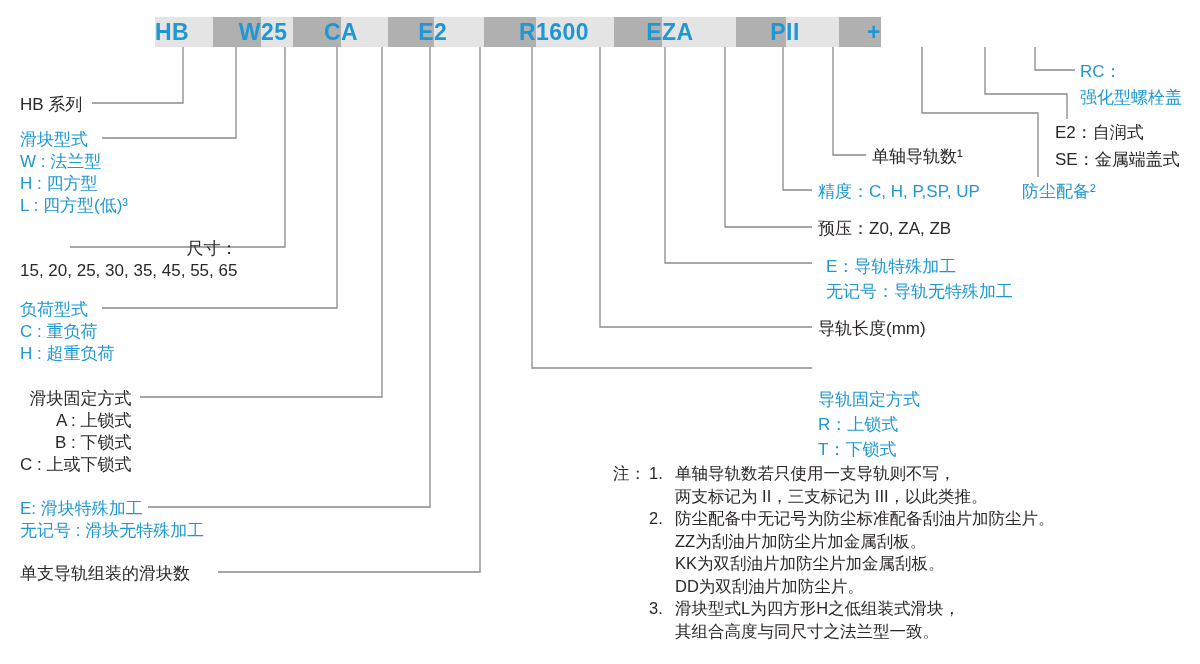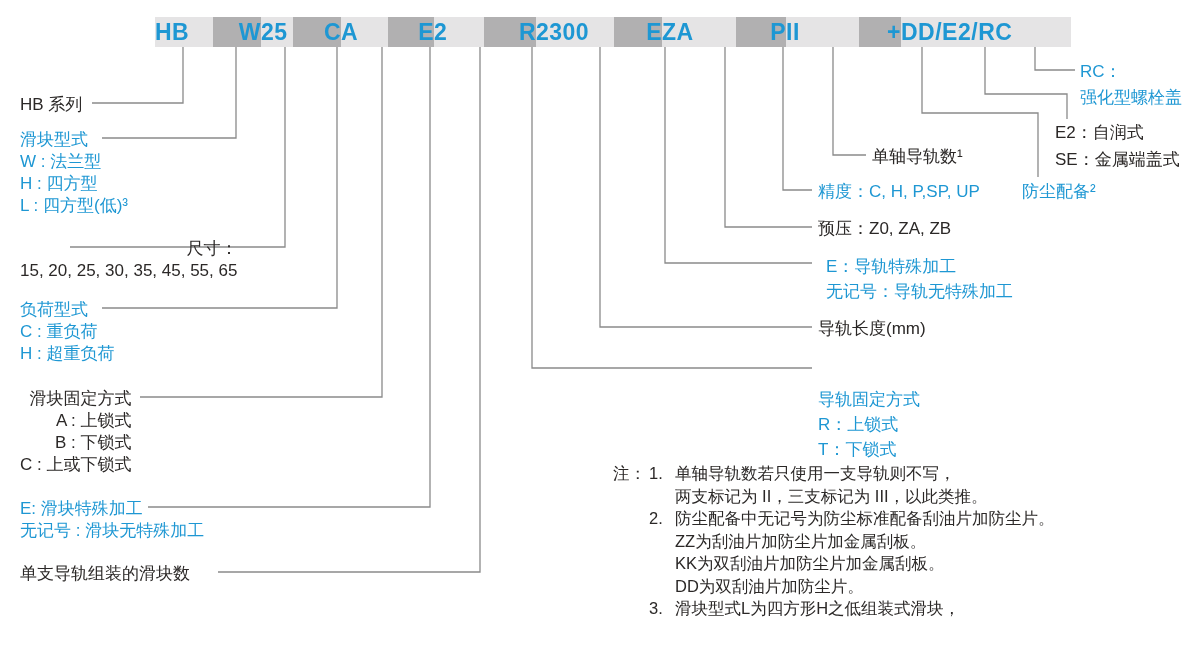--- a/index.html
+++ b/index.html
@@ -58,27 +58,26 @@
 
 <div class="codebar">
   <span class="seg light" style="width:58px">HB</span>
   <span class="seg dark" style="width:48px">W</span>
   <span class="seg light" style="width:32px">25</span>
   <span class="seg dark" style="width:48px">C</span>
   <span class="seg light" style="width:47px">A</span>
   <span class="seg dark" style="width:46px">E</span>
   <span class="seg light" style="width:50px">2</span>
   <span class="seg dark" style="width:52px">R</span>
-  <span class="seg light" style="width:78px">2300</span>
+  <span class="seg light" style="width:78px">1600</span>
   <span class="seg dark" style="width:48px">E</span>
   <span class="seg light" style="width:74px">ZA</span>
   <span class="seg dark" style="width:50px">P</span>
-  <span class="seg light" style="width:73px">II</span>
+  <span class="seg light" style="width:53px">II</span>
   <span class="seg dark" style="width:42px">+</span>
-  <span class="seg light" style="width:170px">DD/E2/RC</span>
 </div>
 
 <div class="lbl dark" style="left:20px; top:94px;">HB 系列</div>
 
 <div class="lbl blue" style="left:20px; top:129px;">
   <div>滑块型式</div>
   <div>W : 法兰型</div>
   <div>H : 四方型</div>
   <div>L : 四方型(低)³</div>
 </div>
@@ -152,16 +151,17 @@
         <div>防尘配备中无记号为防尘标准配备刮油片加防尘片。</div>
         <div>ZZ为刮油片加防尘片加金属刮板。</div>
         <div>KK为双刮油片加防尘片加金属刮板。</div>
         <div>DD为双刮油片加防尘片。</div>
       </span>
     </div>
     <div class="note-item">
       <span class="num">3.</span>
       <span class="ntext">
         <div>滑块型式L为四方形H之低组装式滑块，</div>
+        <div>其组合高度与同尺寸之法兰型一致。</div>
       </span>
     </div>
   </div>
 </div>
 
 </body></html>

